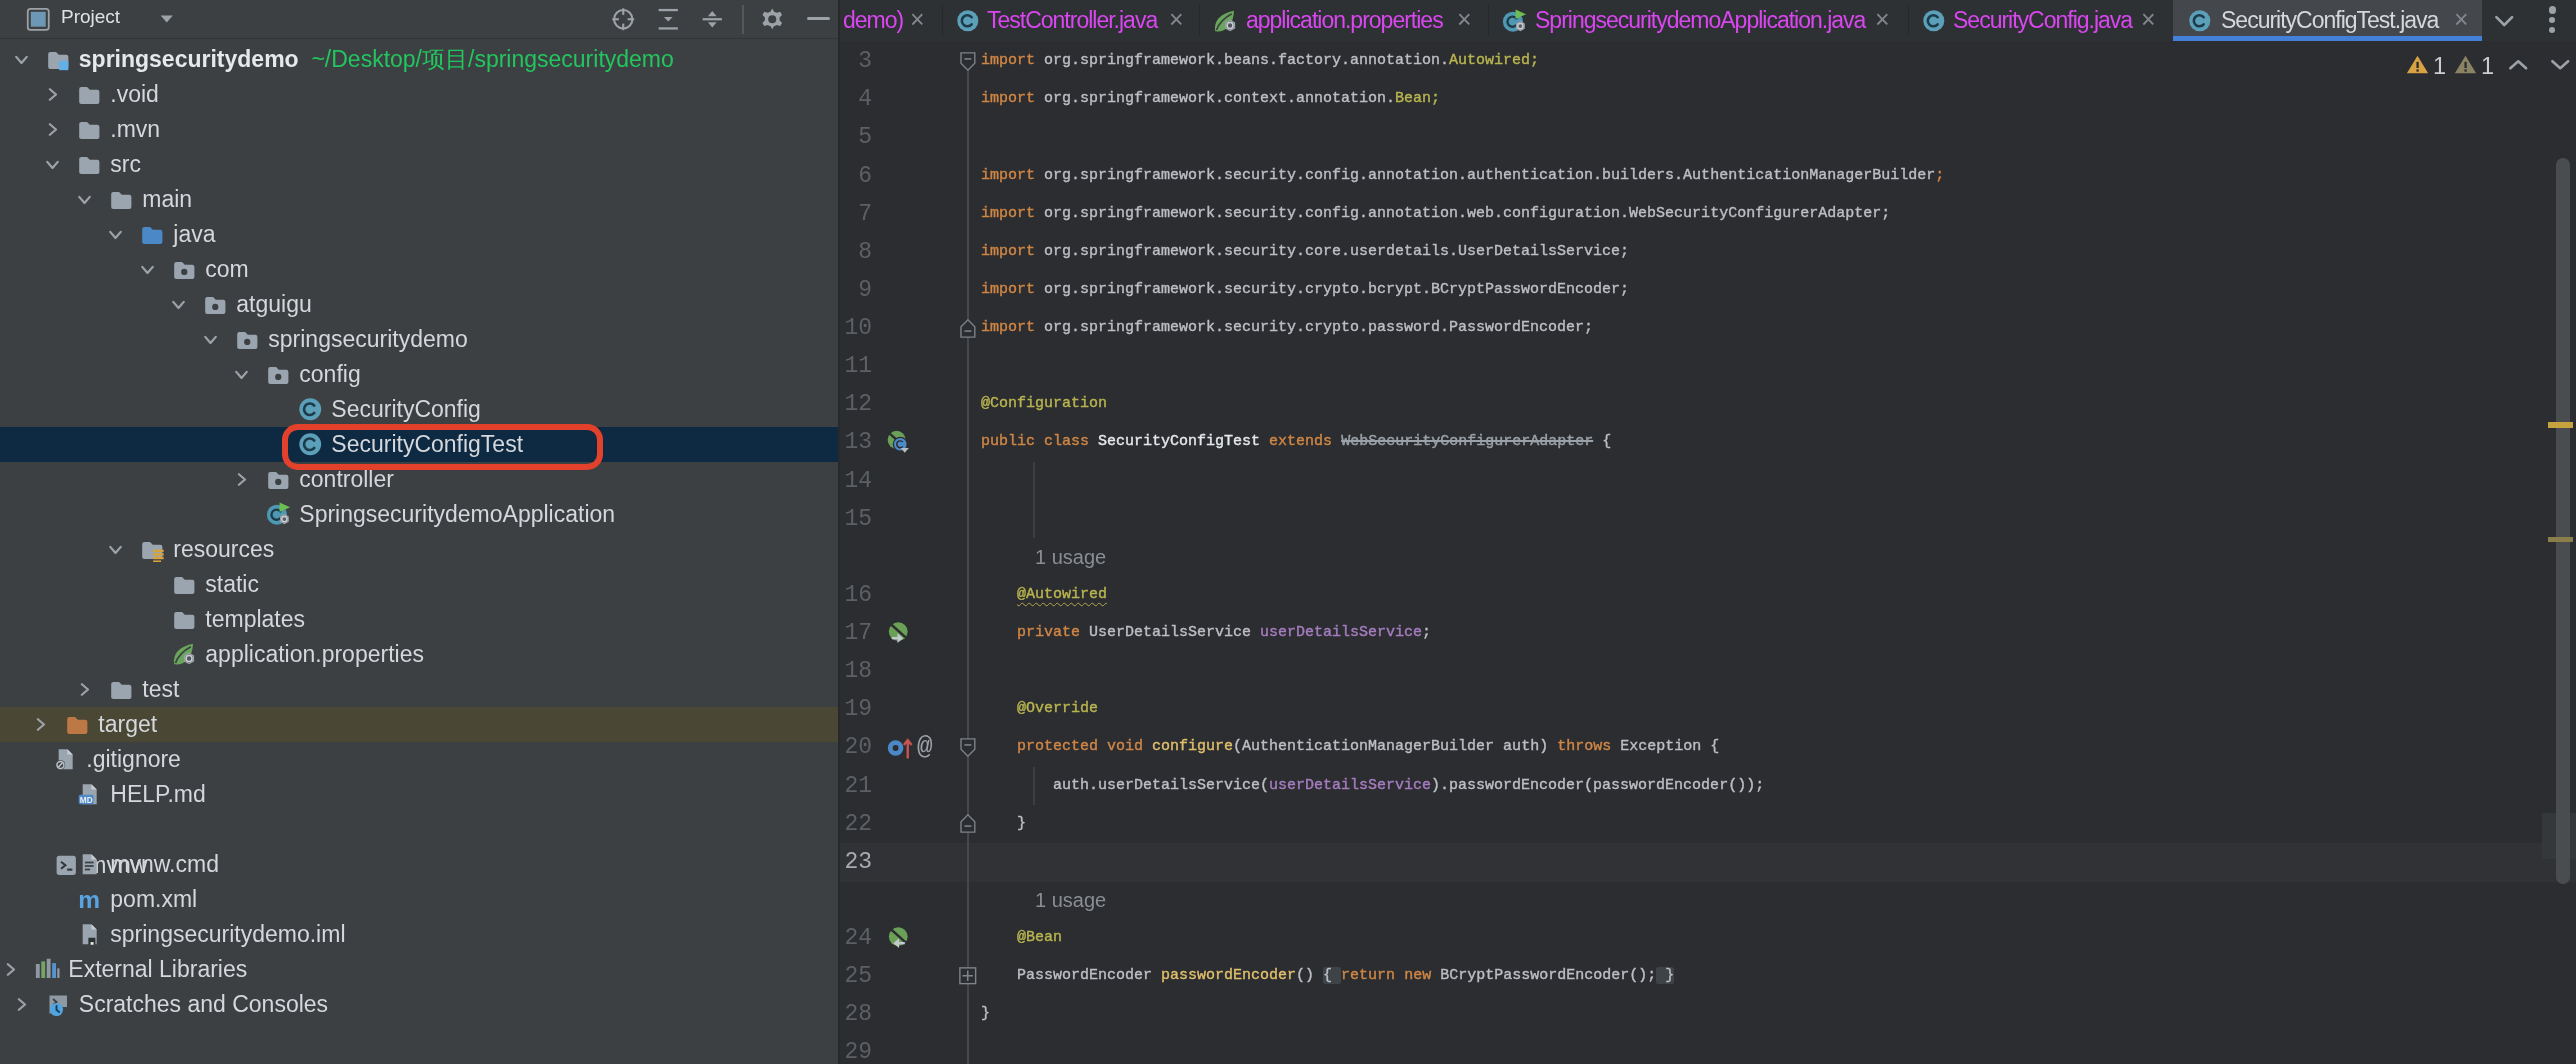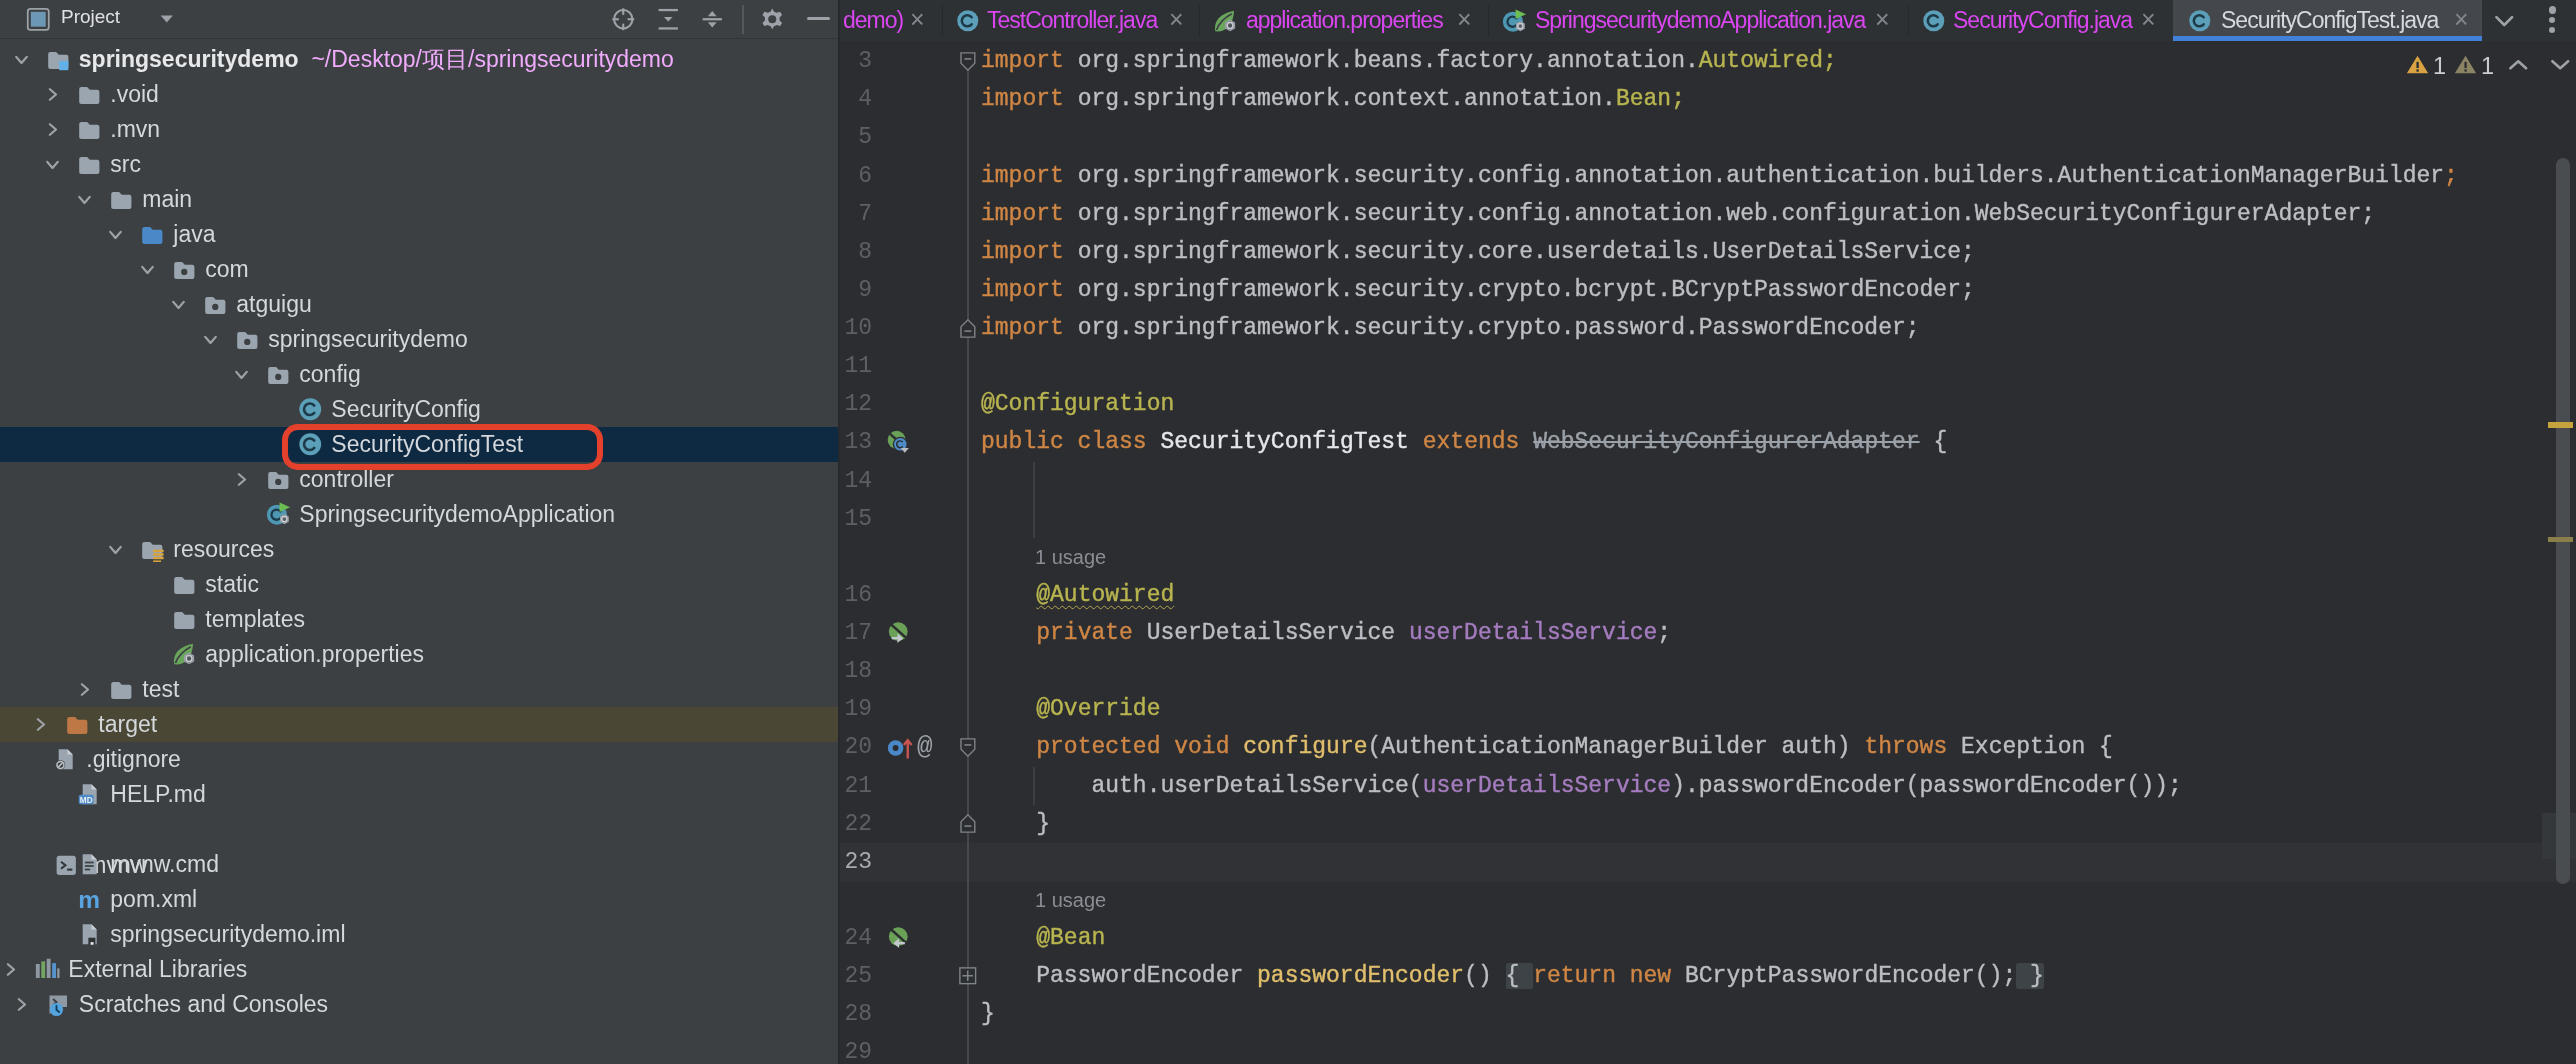--- a/index.html
+++ b/index.html
@@ -7,27 +7,27 @@
 
 #panel{position:absolute;left:0;top:0;width:840px;height:1064px;background:#3d4043}
 #phead{position:absolute;left:0;top:0;width:840px;height:39px;border-bottom:1.8px solid #313438}
 .row{position:absolute;left:0;width:840px;height:35px;display:flex;align-items:center;color:#d4d7db;font-size:23px;white-space:nowrap}
 .chv{width:21px;height:21px;flex:none;display:flex;align-items:center;justify-content:center}
 .gap1{width:14px;flex:none}
 .gap2{width:8.8px;flex:none}
 .ticon{width:24.5px;height:24.5px;flex:none}
 .sel{background:#0e2a42}
 .trow{background:#4a4734}
-.dim{color:#f0abfc}
+.dim{color:#22c55e}
 #tabs{position:absolute;left:840px;top:0;width:1736px;height:41px;background:#2e3134}
 .tab{position:absolute;top:0;height:41px;display:flex;align-items:center;color:#d946ef;font-size:23px;white-space:nowrap;letter-spacing:-1px}
 .tsep{position:absolute;top:5.3px;height:31px;width:0.9px;background:#26282b}
 .tx{color:#83878d;font-size:25px;font-family:"Liberation Sans",sans-serif}
 .num{position:absolute;width:56px;left:816px;text-align:right;font-family:"Liberation Mono",monospace;font-size:23px;color:#5c6064;line-height:38px;height:38px}
-.cl{position:absolute;left:981px;font-family:"Liberation Mono",monospace;font-size:23px;color:#bcbec4;line-height:38px;height:38px;white-space:pre;-webkit-text-stroke:0.4px}
+.cl{position:absolute;left:981px;font-family:"Liberation Mono",monospace;font-size:15px;color:#bcbec4;line-height:38px;height:38px;white-space:pre;-webkit-text-stroke:0.4px}
 .cl span{display:inline}
 .k{color:#cf8645}
 .an{color:#b8b44f}
 .mt{color:#e0be6c}
 .fd{color:#a57cbf}
 .cn{color:#e4e7eb}
 .dp{color:#9ba1a8;text-decoration:line-through;text-decoration-thickness:1.8px}
 .fold{background:#3e4347;border-radius:2.6px}
 .usage{position:absolute;left:1035px;font-size:20px;color:#8a8e94;line-height:38px;height:38px}
 .sq{text-decoration:underline wavy #b3a64e 1.1px;text-underline-offset:3.5px}

